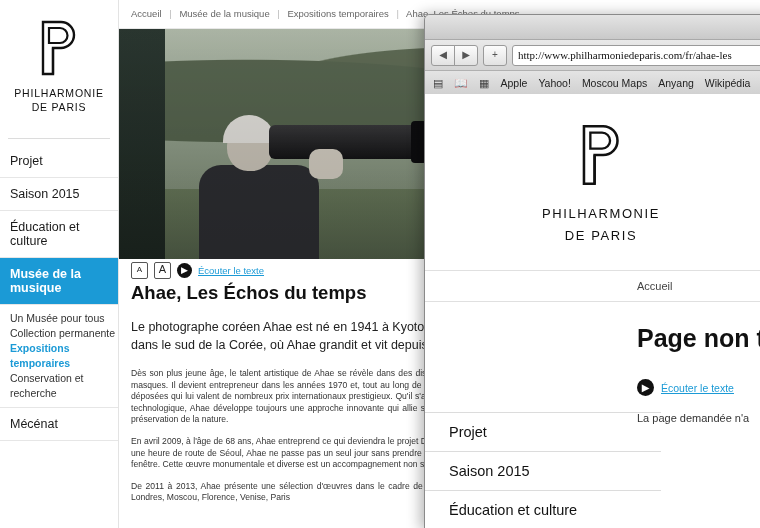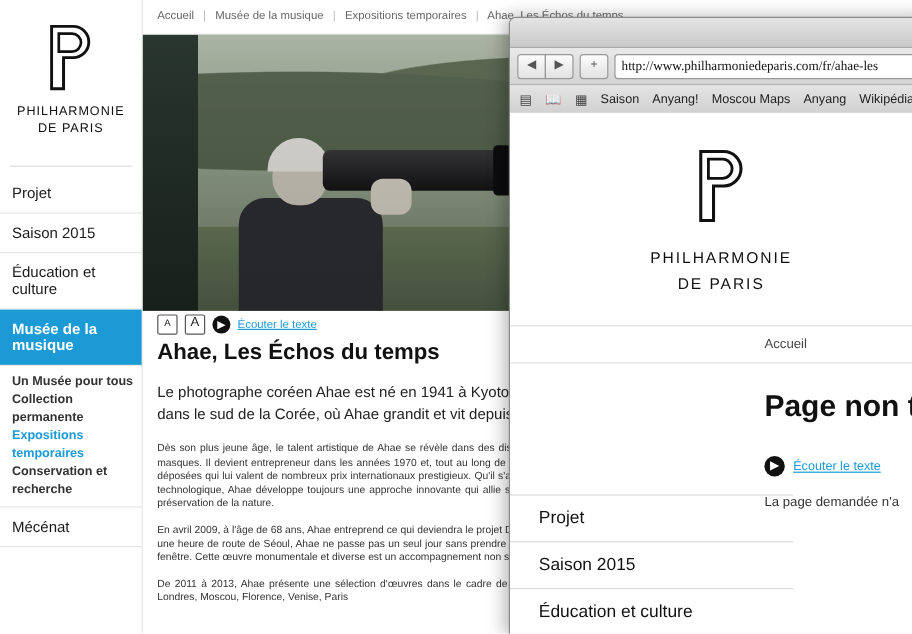--- a/index.html
+++ b/index.html
@@ -15,21 +15,21 @@
   
   .sidebar{position:absolute;left:0;top:0;width:118px;height:528px;background:#ffffff;border-right:1px solid #e3e3e3;}
   .logo-wrap{padding:18px 0 8px 0;text-align:center;}
   .logo-mark{width:48px;height:60px;margin:0 auto;}
   .logo-text{font-size:10.5px;letter-spacing:.8px;color:#111;text-align:center;line-height:14px;margin-top:8px;font-weight:400;}
   .sb-divider{height:1px;background:#dcdcdc;margin:16px 8px 0 8px;}
   .nav{margin-top:6px;}
   .nav-item{display:block;padding:9px 10px 9px 10px;font-size:12.5px;color:#1a1a1a;border-bottom:1px solid #e6e6e6;cursor:pointer;}
   .nav-item.active{background:#1b9ad6;color:#fff;font-weight:bold;}
   .subnav{padding:6px 0 6px 10px;border-bottom:1px solid #e6e6e6;}
-  .subnav-item{font-size:10.5px;color:#333;line-height:15px;cursor:pointer;font-weight:bold;}
+  .subnav-item{font-size:10.5px;color:#333;line-height:15px;cursor:pointer;}
   .subnav-item.sel{color:#1b9ad6;font-weight:bold;}
 
   
   .content{position:absolute;left:119px;top:0;right:0;height:528px;background:#fff;}
   .breadcrumb{height:28px;line-height:28px;font-size:9.5px;color:#666;padding-left:12px;border-bottom:1px solid #e8e8e8;}
   .breadcrumb .sep{color:#bbb;margin:0 5px;}
   .hero{position:absolute;left:0;top:29px;width:100%;height:230px;overflow:hidden;background:#7c8c74;}
   .hero-sky{position:absolute;inset:0;background:linear-gradient(#b9c3b2 0%,#9aa894 40%,#6f7d64 100%);}
   .hero-trees{position:absolute;left:0;top:0;width:100%;height:120px;background:
      radial-gradient(ellipse at 20% 60%, #4d5c45 0 40%, transparent 41%),
@@ -171,22 +171,22 @@
     <div class="nb-btn">+</div>
     <div class="urlbar">
       <span class="url">http://www.philharmoniedeparis.com/fr/ahae-les</span>
     </div>
   </div>
 
   <div class="bookmarks">
     <span class="bk-ico">▤</span>
     <span class="bk-ico">📖</span>
     <span class="bk-ico">▦</span>
-    <span class="bk-item">Saison</span>
-    <span class="bk-item">Anyang!</span>
+    <span class="bk-item">Apple</span>
+    <span class="bk-item">Yahoo!</span>
     <span class="bk-item">Moscou Maps</span>
     <span class="bk-item">Anyang</span>
     <span class="bk-item">Wikipédia</span>
   </div>
 
   <div class="page">
     <div class="m-logo">
       <svg viewBox="0 0 48 62" width="52" height="66">
         <path d="M8 4 h18 a13 13 0 0 1 0 27 h-8 v27 h-10 z" fill="none" stroke="#111" stroke-width="2.4"></path>
         <path d="M14 10 h11 a7.5 7.5 0 0 1 0 15 h-11 z" fill="none" stroke="#111" stroke-width="2.2"></path>

